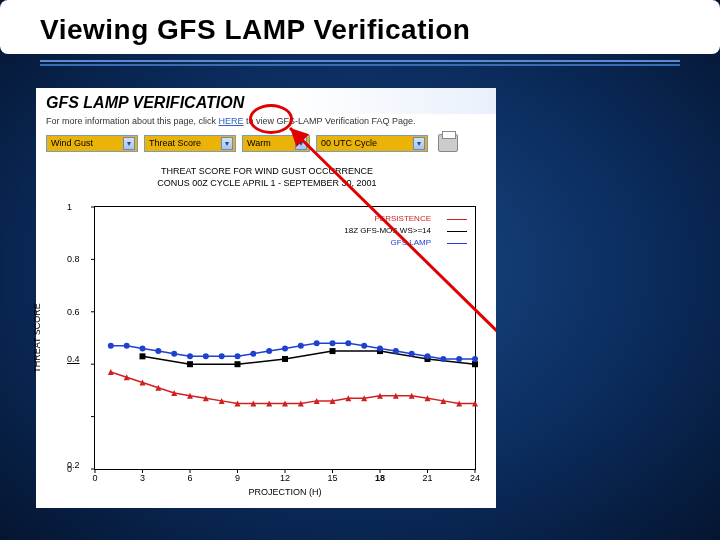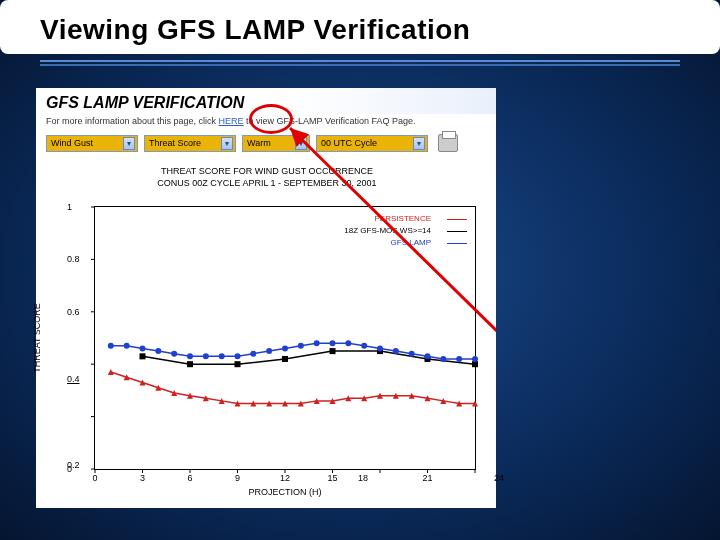--- a/index.html
+++ b/index.html
@@ -284,33 +284,33 @@
                 <span>18Z GFS-MOS WS&gt;=14</span>
                 <span class="leg-line"></span>
               </div>
               <div class="leg-row" style="color: rgb(32, 64, 208);">
                 <span>GFS LAMP</span>
                 <span class="leg-line"></span>
               </div>
             </div>
         <div class="ytick" style="top: 262px;">0</div>
             <div class="ytick" style="top: 209.6px; margin-top: 48px;">0.2</div>
-            <div class="ytick" style="top: 172px; text-decoration: underline;">0.4</div>
+            <div class="ytick" style="top: 152px; text-decoration: underline;">0.4</div>
             <div class="ytick" style="top: 104.8px;">0.6</div>
             <div class="ytick" style="top: 52.4px;">0.8</div>
             <div class="ytick" style="top: 0px;">1</div>
             <div class="xtick" style="left: 0px;">0</div>
             <div class="xtick" style="left: 47.5px;">3</div>
             <div class="xtick" style="left: 95px;">6</div>
             <div class="xtick" style="left: 142.5px;">9</div>
             <div class="xtick" style="left: 190px;">12</div>
             <div class="xtick" style="left: 237.5px;">15</div>
-            <div class="xtick" style="left: 268px;">18</div>
+            <div class="xtick" style="left: 285px; font-weight: bold;">18</div>
             <div class="xtick" style="left: 332.5px;">21</div>
-            <div class="xtick" style="left: 380px; margin-left: 24px;">24</div>
+            <div class="xtick" style="left: 380px;">24</div>
           </div>
       </div>
 
       <div class="callout-circle" style="left:213px; top:16px;"></div>
       <svg class="callout-line" style="left:0;top:0;width:100%;height:100%;position:absolute;pointer-events:none">
         <defs>
             <marker id="arrow" markerWidth="8" markerHeight="8" refX="6" refY="3" orient="auto">
               <path d="M0,0 L6,3 L0,6 Z" fill="#e00000"></path>
             </marker>
           </defs>

